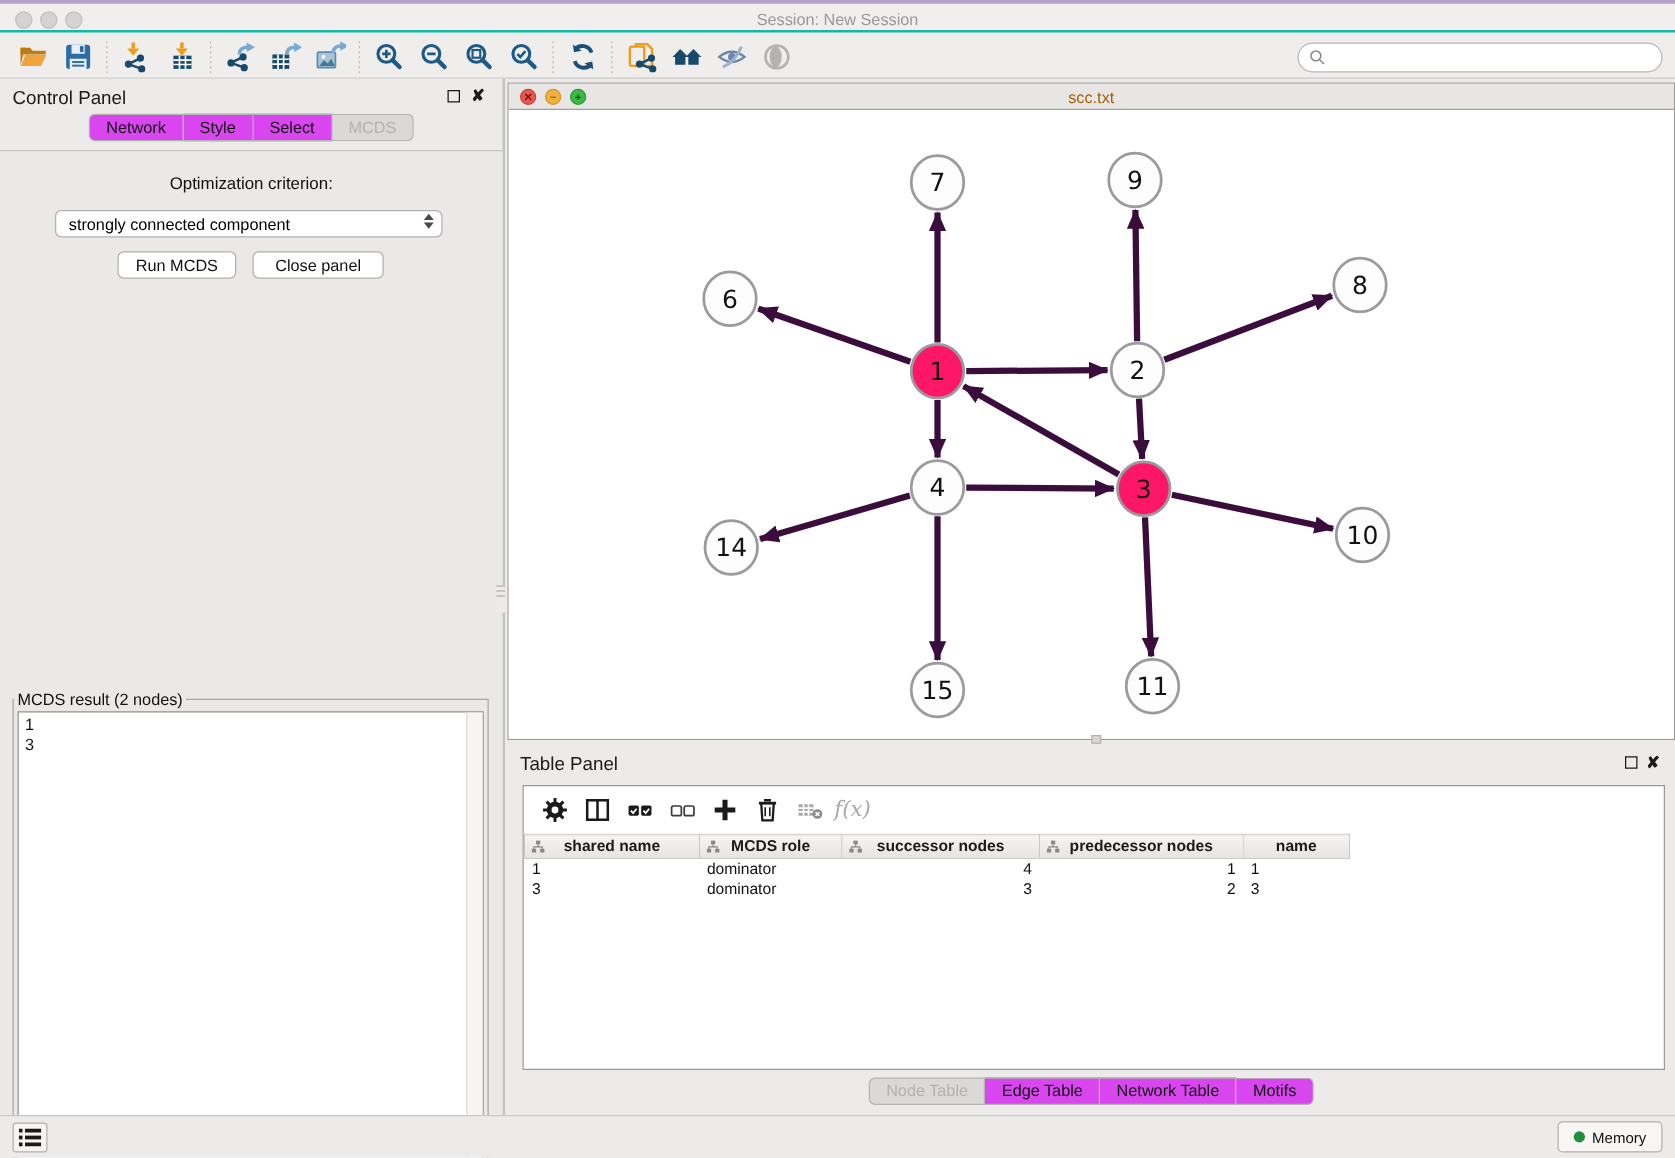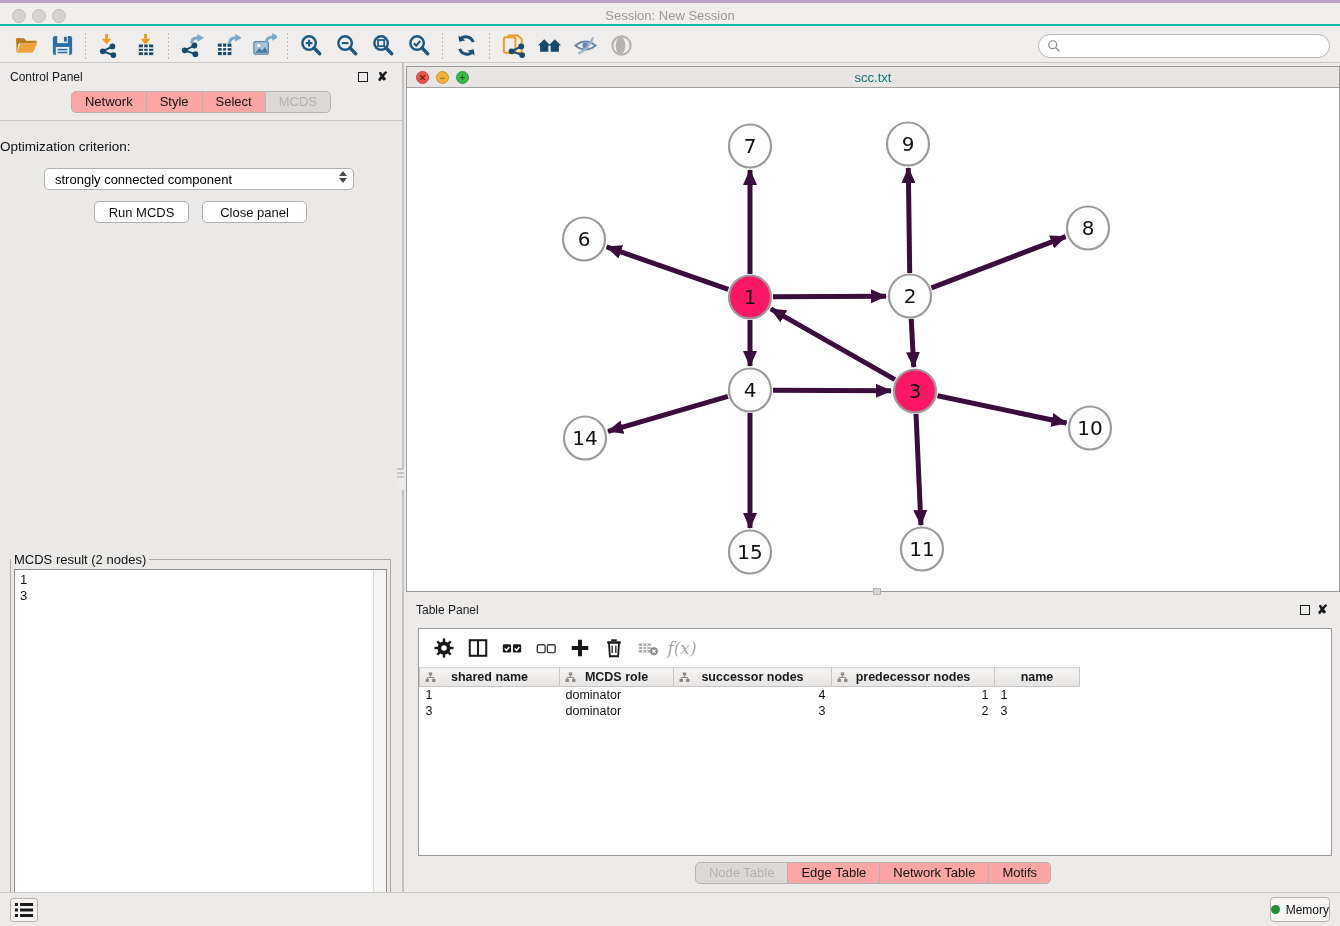--- a/index.html
+++ b/index.html
@@ -24,35 +24,35 @@
     background-image:linear-gradient(#b9b7b6 2px, transparent 2px); background-size:1px 4px; }
   .searchbox { position:absolute; right:10px; top:5px; width:292px; height:24px;
     background:#ffffff; border:1px solid #b9b7b6; border-radius:12px; display:flex; align-items:center; padding:0 8px; }
   .searchbox svg { width:14px; height:14px; flex:0 0 auto; }
   .searchbox input { border:none; outline:none; flex:1; margin-left:5px; font-size:12px; background:transparent; }
 
   
   .control-panel { position:absolute; left:0; top:63px; width:404px; height:829px;
     background:#ecebea; border-right:2px solid #c4c2c1; }
   .panel-header { position:relative; height:28px; }
-  .panel-title { position:absolute; left:10px; top:7px; font-size:12px; color:#1a1a1a; }
+  .panel-title { position:absolute; left:10px; top:7px; font-size:15px; color:#1a1a1a; }
   .float-ico { position:absolute; width:10px; height:10px; border:1.5px solid #1a1a1a; top:9px; cursor:pointer; }
   .close-ico { position:absolute; top:6px; font-size:13px; font-weight:bold; color:#1a1a1a; cursor:pointer; }
   .cp-float { right:34px; } .cp-close { right:14px; }
 
   .tabs-row { display:flex; justify-content:center; }
-  .tab { height:22px; line-height:20px; padding:0 13px; font-size:13px; background:#fca5a5;
+  .tab { height:22px; line-height:20px; padding:0 13px; font-size:13px; background:#d946ef;
     border:1px solid #b5b3b2; border-left:none; cursor:pointer; color:#111; }
   .tab:first-child { border-left:1px solid #b5b3b2; border-radius:5px 0 0 5px; }
   .tab:last-child { border-radius:0 5px 5px 0; }
   .tab.active { background:#dbd9d8; color:#b4b2b1; }
 
   .cp-body { position:absolute; left:0; top:57px; width:402px; bottom:0;
     border-top:1px solid #c6c4c3; background:#eae9e8; }
-  .opt-label { margin-top:18px; font-size:13.5px; color:#111; }
+  .opt-label { margin-top:18px; text-align:center; font-size:13.5px; color:#111; }
   .combo { position:absolute; left:44px; top:47px; width:310px; height:22px; background:#ffffff;
     border:1px solid #b2b0af; border-radius:5px; font-size:13px; display:flex; align-items:center;
     padding-left:10px; cursor:pointer; }
   .combo-arrows { position:absolute; right:6px; top:2px; display:flex; flex-direction:column; align-items:center; }
   .combo-arrows i { width:0; height:0; border-left:4px solid transparent; border-right:4px solid transparent; display:block; }
   .combo-arrows i.up { border-bottom:5px solid #4a4a4a; margin-bottom:2px; }
   .combo-arrows i.dn { border-top:5px solid #4a4a4a; }
   .btn { position:absolute; top:80px; height:22px; background:#ffffff; border:1px solid #b2b0af;
     border-radius:5px; font-size:13px; font-family:"Liberation Sans",sans-serif; cursor:pointer; color:#111; }
   .btn-run { left:94px; width:95px; }
@@ -76,21 +76,21 @@
   
   .network-window { position:absolute; left:406px; top:66px; width:934px; height:526px;
     background:#ffffff; border:1px solid #9c9a99; }
   .net-titlebar { position:absolute; left:0; top:0; right:0; height:21px;
     background:#e8e6e5; border-bottom:1px solid #a3a1a0; }
   .traffic { position:absolute; top:4px; width:13px; height:13px; border-radius:50%;
     font-size:9px; font-weight:bold; text-align:center; line-height:13px; cursor:pointer; }
   .t-red   { left:9px;  background:#e8594f; border:1px solid #c9423a; color:#7e140e; }
   .t-yel   { left:29px; background:#f2b13c; border:1px solid #d09429; color:#8f6a12; }
   .t-grn   { left:49px; background:#3db844; border:1px solid #2c9a33; color:#135c18; }
-  .net-title { position:absolute; left:0; right:0; top:3px; text-align:center; font-size:13px; color:#0f766e; }
+  .net-title { position:absolute; left:0; right:0; top:3px; text-align:center; font-size:13px; color:#a16207; }
   .net-canvas { position:absolute; left:0; top:21px; right:0; bottom:0; background:#ffffff; cursor:default; }
   .net-grip { position:absolute; left:50%; bottom:-4px; width:8px; height:7px; background:#d8d6d5; border:1px solid #b5b3b2; }
 
   
   .table-panel { position:absolute; left:406px; top:596px; width:934px; height:294px; background:#ecebea; }
   .tp-float { right:30px; } .tp-close { right:12px; }
   .tp-inner { position:absolute; left:12px; right:8px; top:32px; height:228px;
     background:#ffffff; border:1px solid #9c9a99; }
   .tp-toolbar { height:38px; display:flex; align-items:center; padding-left:10px; }
   .tp-tbtn { width:30px; height:30px; border:none; background:transparent; display:flex;
@@ -108,21 +108,21 @@
 
   .tp-tabs { position:absolute; left:0; right:0; top:266px; display:flex; justify-content:center; }
 
   
   .statusbar { position:absolute; left:0; top:892px; width:1340px; height:34px;
     background:#ecebea; border-top:1px solid #cbc9c8; }
   .list-btn { position:absolute; left:10px; top:5px; width:28px; height:24px; background:#f5f4f3;
     border:1px solid #b2b0af; border-radius:3px; display:flex; align-items:center; justify-content:center; cursor:pointer; }
   .memory-btn { position:absolute; right:10px; top:4px; height:25px; background:#f7f6f5;
     border:1px solid #b2b0af; border-radius:4px; display:flex; align-items:center;
-    padding:0 0; font-size:12px; color:#111; cursor:pointer; }
+    padding:0 12px; font-size:12px; color:#111; cursor:pointer; }
   .mem-dot { width:9px; height:9px; border-radius:50%; background:#1f8f3a; margin-right:6px; }
 </style>
 </head>
 <body>
 
 <div class="titlebar">
   <span class="tl-dot" style="left:12px"></span>
   <span class="tl-dot" style="left:32px"></span>
   <span class="tl-dot" style="left:52px"></span>
   <span class="app-title">Session: New Session</span>

